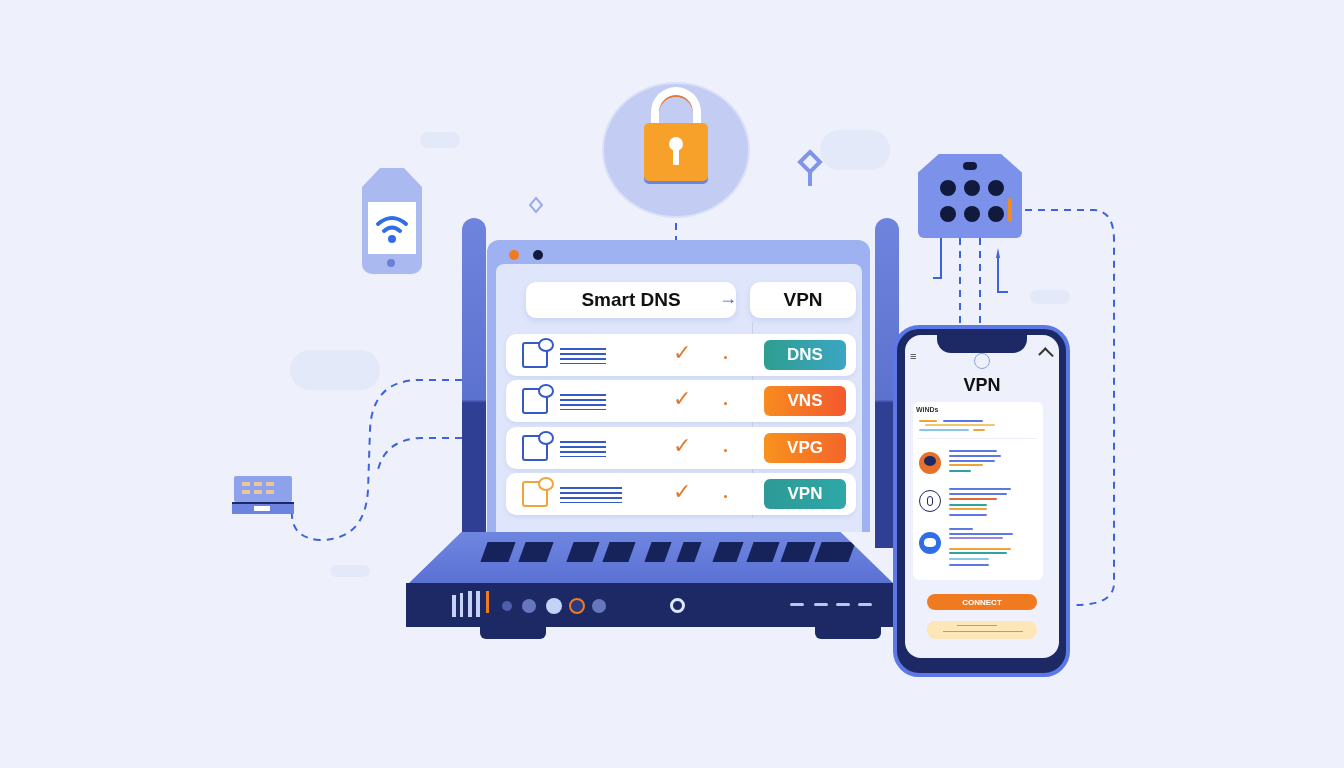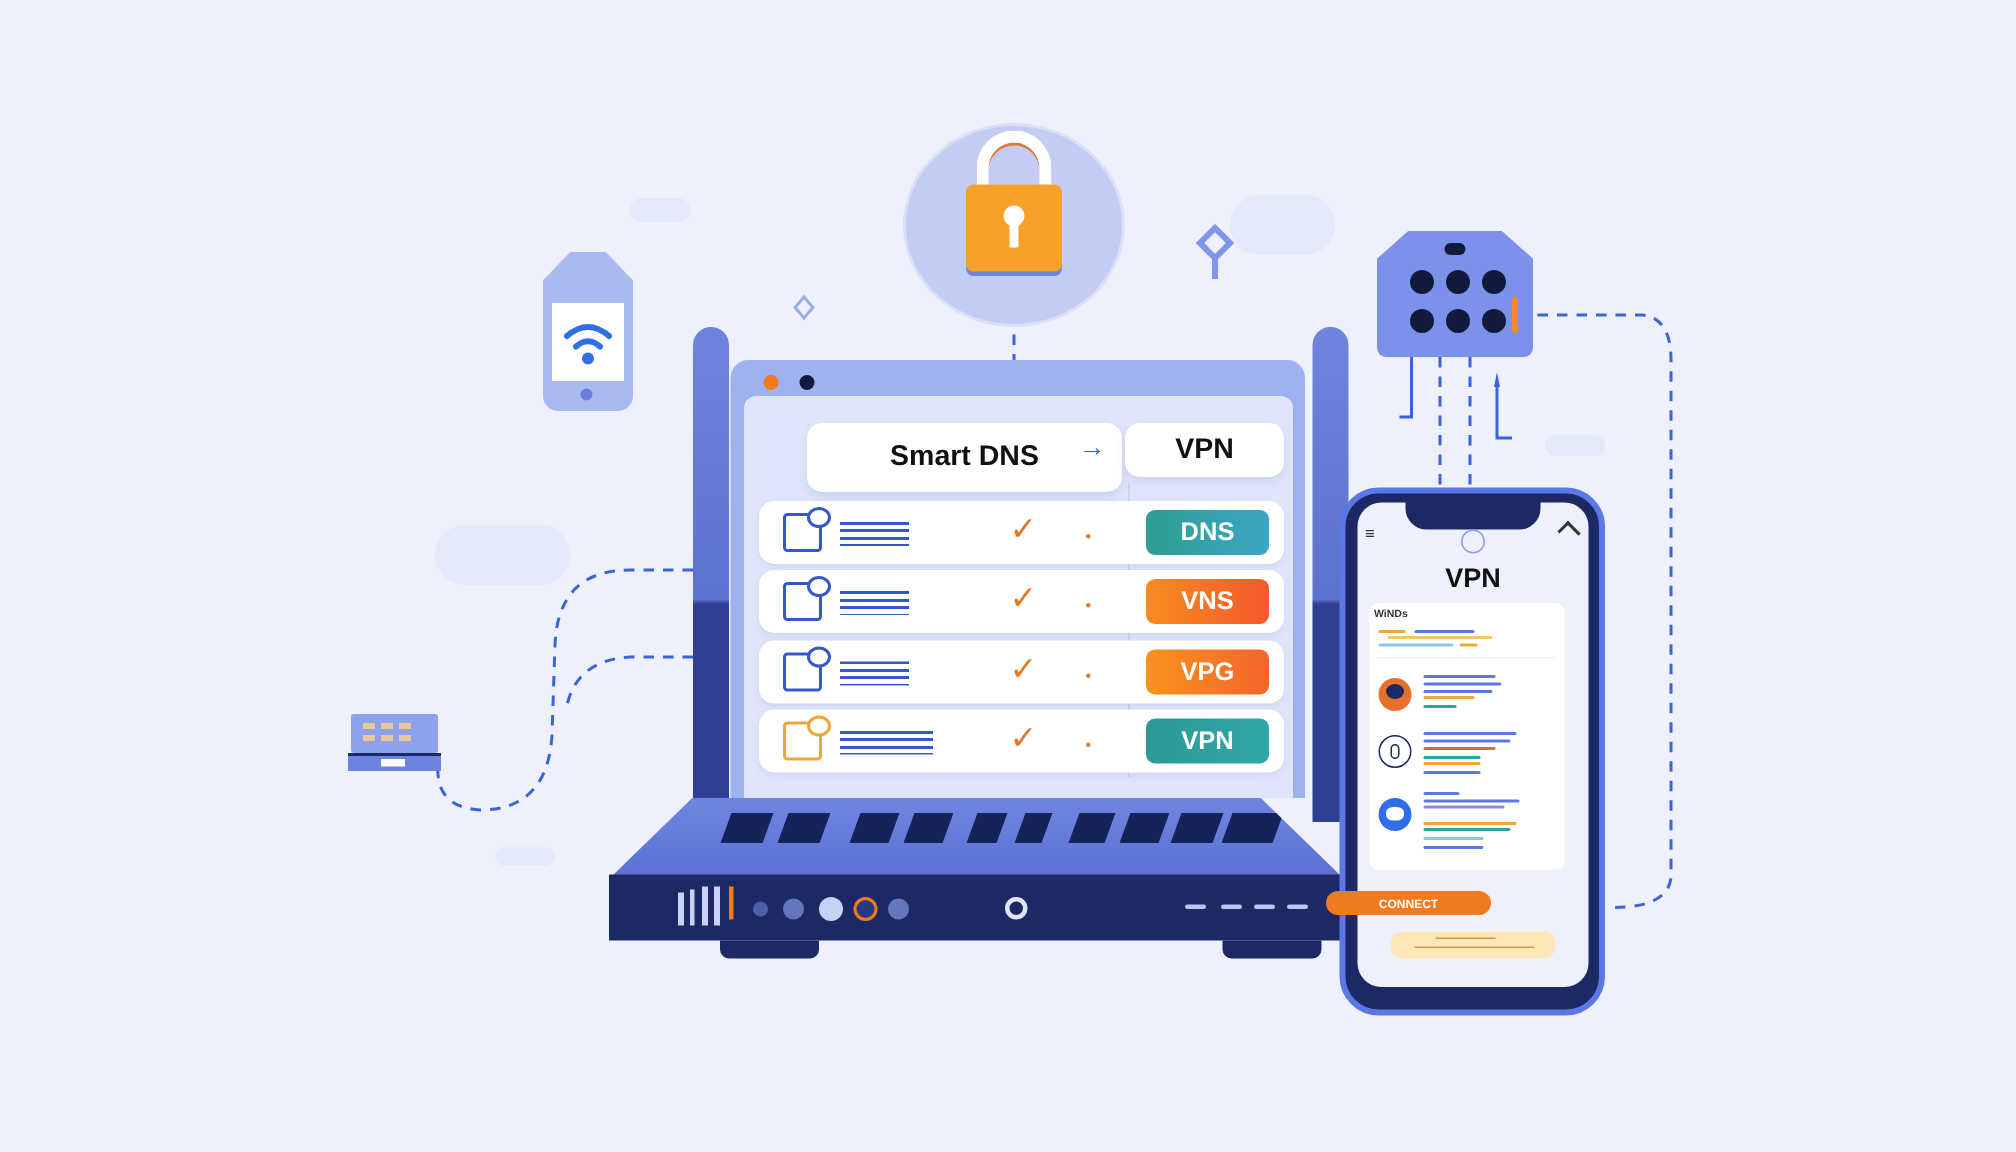--- a/index.html
+++ b/index.html
@@ -53,21 +53,21 @@
   .server { left: 918px; top: 154px; width: 104px; height: 84px; background: #7c92ea; clip-path: polygon(20% 0, 80% 0, 100% 22%, 100% 100%, 0 100%, 0 22%); border-radius: 6px; }
   .server-hole { position: absolute; width: 16px; height: 16px; background: #111a3d; border-radius: 50%; }
 
   
   .phone { left: 893px; top: 325px; width: 177px; height: 352px; background: #1c2964; border: 4px solid #5b78e6; border-radius: 26px; }
   .phone-screen { left: 905px; top: 335px; width: 154px; height: 323px; background: #eef1fb; border-radius: 16px; }
   .notch { left: 937px; top: 333px; width: 90px; height: 20px; background: #1c2964; border-radius: 0 0 14px 14px; }
   .phone-card { left: 913px; top: 402px; width: 130px; height: 178px; background: #fff; border-radius: 6px; }
   .mini-line { position: absolute; height: 2px; border-radius: 1px; }
   .avatar { position: absolute; left: 6px; width: 22px; height: 22px; border-radius: 50%; }
-  .phone-btn-primary { left: 884px; top: 594px; width: 110px; height: 16px; background: #f07a1f; border-radius: 8px; color: #fff; font-size: 8px; font-weight: bold; display: flex; align-items: center; justify-content: center; }
+  .phone-btn-primary { left: 927px; top: 594px; width: 110px; height: 16px; background: #f07a1f; border-radius: 8px; color: #fff; font-size: 8px; font-weight: bold; display: flex; align-items: center; justify-content: center; }
   .phone-btn-secondary { left: 927px; top: 621px; width: 110px; height: 18px; background: #fde6b8; border-radius: 8px; }
 
   
   .mini-laptop-screen { left: 234px; top: 476px; width: 58px; height: 26px; background: #8ea2ec; border-radius: 2px; }
   .mini-laptop-base { left: 232px; top: 502px; width: 62px; height: 12px; background: #6b84e0; border-top: 2px solid #1c2964; }
 
   svg.lines { position: absolute; left: 0; top: 0; }
 </style>
 </head>
 <body>
@@ -134,21 +134,21 @@
 
 <div class="abs antenna" style="left:462px;top:218px;height:330px;"></div>
 <div class="abs antenna" style="left:875px;top:218px;height:330px;"></div>
 
 <div class="abs monitor">
   <div class="monitor-dot" style="left:22px;background:#f07a1f;"></div>
   <div class="monitor-dot" style="left:46px;background:#111a3d;"></div>
 </div>
 <div class="abs monitor-inner"></div>
 
-<div class="header-pill" style="left:538px;top:282px;width:210px;height:46px;">Smart DNS</div>
+<div class="header-pill" style="left:526px;top:282px;width:210px;height:36px;">Smart DNS</div>
 <div class="abs arrow-right">→</div>
 <div class="header-pill" style="left:750px;top:282px;width:106px;height:36px;">VPN</div>
 <div class="abs col-divider"></div>
 
 <div class="row" style="top:334px;">
   <div class="row-icon" style="color:#3559c9;"></div>
   <div class="row-lines"></div>
   <div class="row-check">✓</div>
   <div class="row-dot"></div>
   <div class="badge" style="background:linear-gradient(90deg,#2e9e8f,#3aa6c4);">DNS</div>

